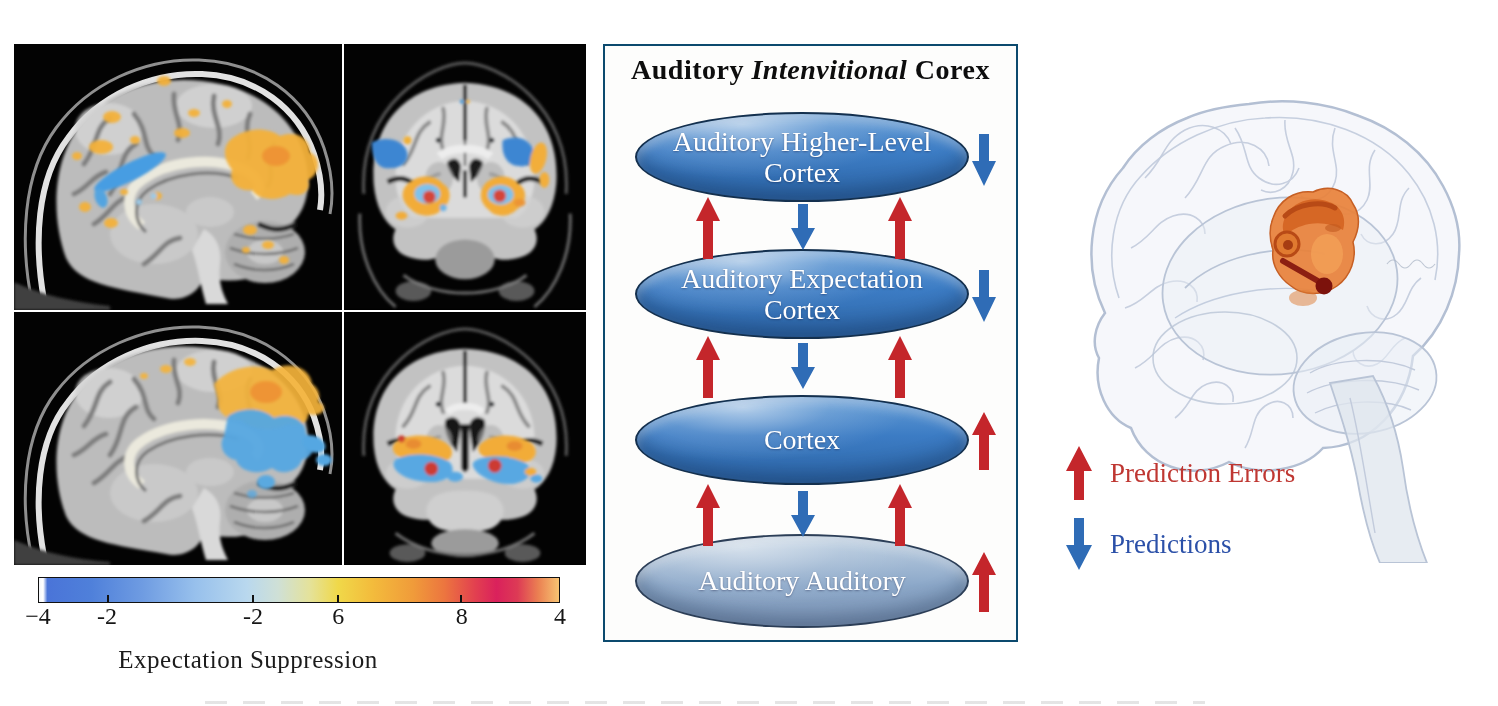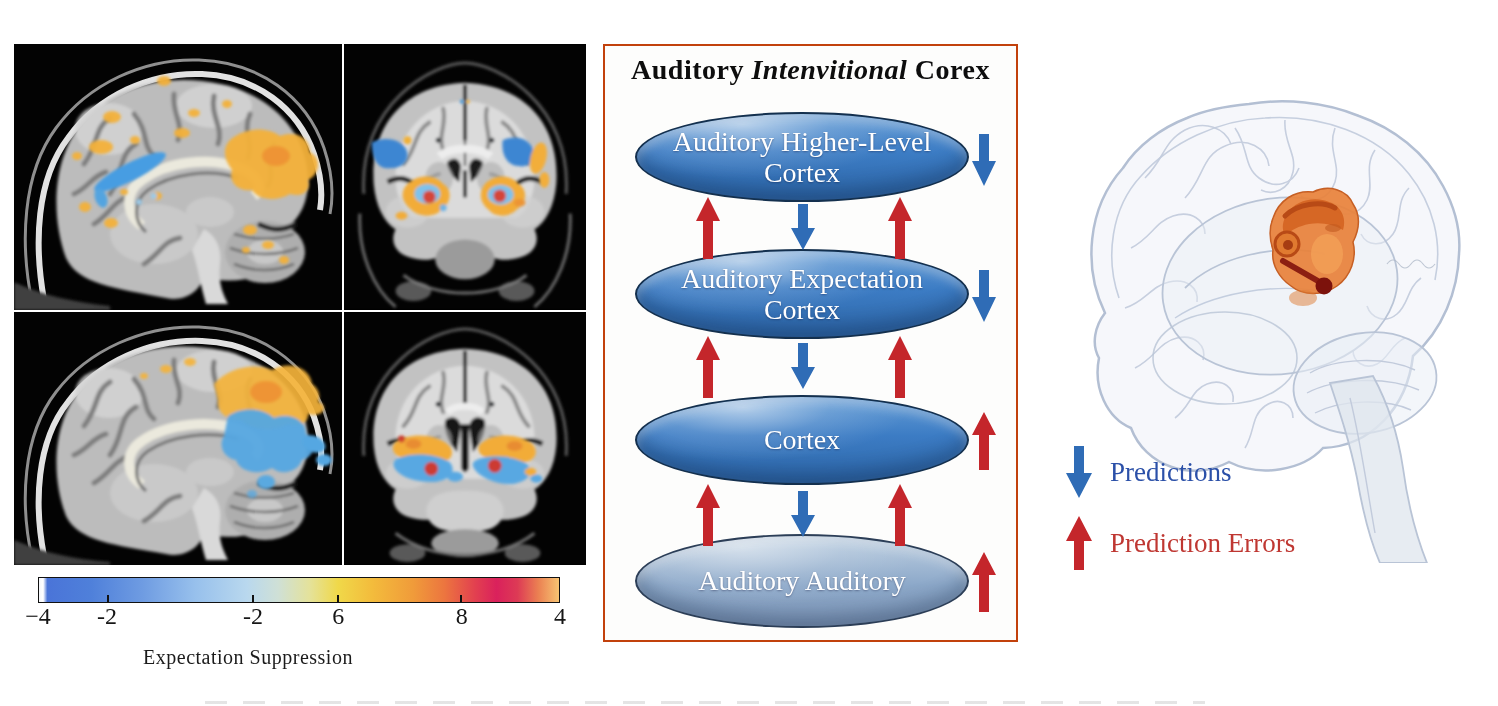--- a/index.html
+++ b/index.html
@@ -11,25 +11,25 @@
   .scan{position:absolute;background:#000;overflow:hidden;}
   .scan svg{display:block;}
 
   
   #colorbar{position:absolute;left:38px;top:577px;width:522px;height:26px;
             border:1.5px solid #111;box-sizing:border-box;}
   .cb-tick-mark{position:absolute;bottom:0;width:2px;height:7px;background:#111;transform:translateX(-50%);}
   #cb-labels{position:absolute;left:38px;top:603px;width:522px;height:30px;}
   .cb-tick-label{position:absolute;top:0;transform:translateX(-50%);font-size:24px;color:#161616;white-space:nowrap;}
   #cb-caption{position:absolute;left:38px;top:646px;width:420px;text-align:center;
-              font-size:20px;color:#1b1b1b;letter-spacing:.5px;}
+              font-size:25px;color:#1b1b1b;letter-spacing:.5px;}
 
   
   #diagram{position:absolute;left:603px;top:44px;width:415px;height:598px;
-           border:2px solid #c2410c;background:#fdfdfc;box-sizing:border-box;}
+           border:2px solid #0c4a6e;background:#fdfdfc;box-sizing:border-box;}
   #diagram-title{position:absolute;top:8px;left:0;width:100%;text-align:center;
                  font-size:28px;font-weight:bold;color:#0d0d0d;letter-spacing:.5px;}
   #diagram-title .emph{font-style:italic;}
   .node{position:absolute;left:30px;width:334px;height:90px;border-radius:50%;
         border:2px solid #14304e;box-sizing:border-box;
         display:flex;flex-direction:column;align-items:center;justify-content:center;
         background:
           radial-gradient(120% 150% at 32% 12%, rgba(255,255,255,.55) 0%, rgba(255,255,255,.14) 22%, rgba(255,255,255,0) 42%),
           linear-gradient(180deg,#639cd6 0%, var(--node-fill) 45%, #2d66a8 100%);
         box-shadow: inset 0 -10px 18px rgba(10,30,60,.30), inset 0 6px 10px rgba(255,255,255,.30);}
@@ -440,27 +440,27 @@
         <ellipse cx="268" cy="240" rx="14" ry="8" fill="#de7c34" fill-opacity="0.5"></ellipse>
         <path d="M248,203 L283,223" stroke="#8c1f12" stroke-width="6" stroke-linecap="round"></path>
         <circle cx="289" cy="228" r="8.5" fill="#7c120c"></circle>
       </g>
       <path d="M352,206 q6,-8 12,0 q6,8 12,0 q6,-8 12,0 q6,8 12,0" fill="none" stroke="#b0bac9" stroke-width="1.2" opacity=".8"></path>
     </svg>
   </div>
 
   <div id="legend">
     <div class="legend-row">
+      <svg width="26" height="54" viewBox="0 0 26 54">
+        <polygon class="arr-up" points="13,0 26,25 18,25 18,54 8,54 8,25 0,25"></polygon>
+      </svg>
+      <span class="legend-label legend-red">Prediction Errors</span>
+    </div>
+    <div class="legend-row">
       <svg width="26" height="52" viewBox="0 0 26 52">
         <polygon class="arr-down" points="13,52 26,27 18,27 18,0 8,0 8,27 0,27"></polygon>
       </svg>
       <span class="legend-label legend-blue">Predictions</span>
     </div>
-    <div class="legend-row">
-      <svg width="26" height="54" viewBox="0 0 26 54">
-        <polygon class="arr-up" points="13,0 26,25 18,25 18,54 8,54 8,25 0,25"></polygon>
-      </svg>
-      <span class="legend-label legend-red">Prediction Errors</span>
-    </div>
   </div>
 
   <div id="bottom-dashes"></div>
 </div>
 
 </body></html>

